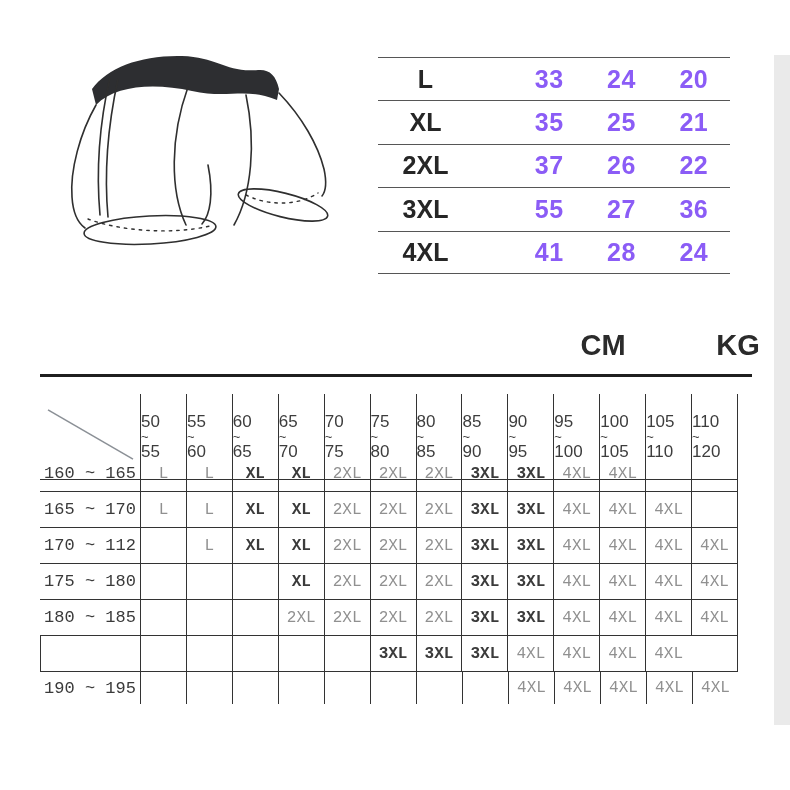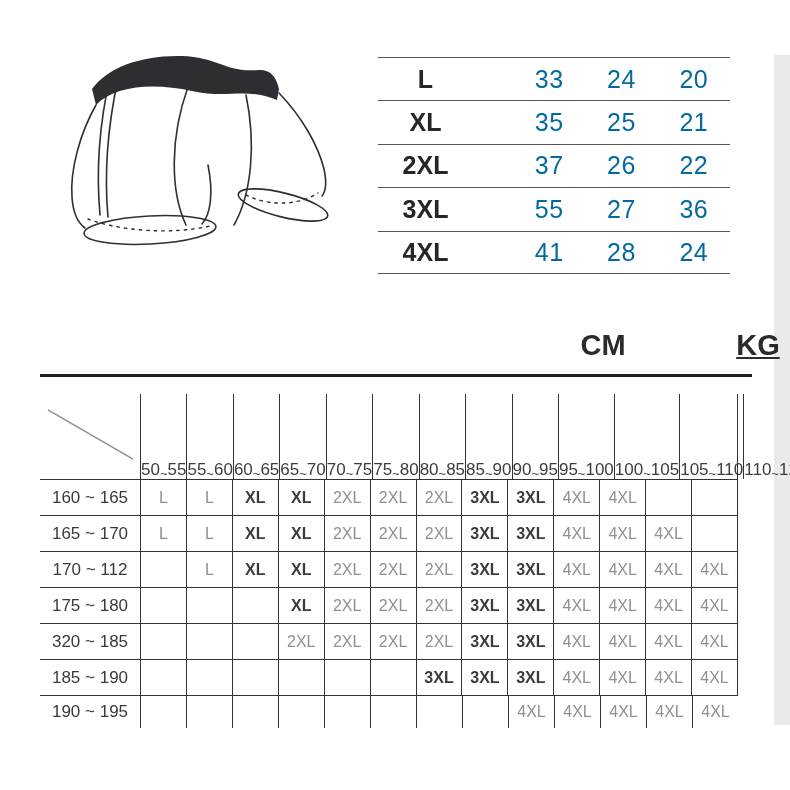--- a/index.html
+++ b/index.html
@@ -20,42 +20,42 @@
 
   
   #illustration{position:absolute;left:50px;top:45px;width:290px;height:202px;}
 
   
   #spec-table{position:absolute;left:378px;top:57px;width:352px;}
   .spec-row{display:flex;align-items:center;height:43.4px;border-top:1.5px solid var(--spec-line);}
   .spec-row:last-child{border-bottom:1.5px solid var(--spec-line);}
   .spec-size{width:95px;text-align:center;font-weight:700;font-size:25px;color:#262626;}
   .spec-gap{width:40px;}
-  .spec-val{flex:1;text-align:center;font-weight:400;font-size:25px;color:#0369a1;letter-spacing:0.5px;}
+  .spec-val{flex:1;text-align:center;font-weight:700;font-size:25px;color:#8b5cf6;letter-spacing:0.5px;}
 
   
   .unit-label{position:absolute;top:329px;font-size:29px;font-weight:700;color:#2b2b2b;text-align:center;margin-left:32px;}
   #cm-label{left:541px;width:60px;}
-  #kg-label{left:698px;width:56px;text-decoration:underline;}
+  #kg-label{left:678px;width:56px;}
 
   
   #divider{position:absolute;left:40px;top:374px;width:712px;border-top:3px solid var(--thick);}
 
   
   #fit-header{position:absolute;left:40px;top:394px;width:698px;height:86px;
     display:grid;grid-template-columns:100px repeat(13,1fr);
     border-bottom:1.5px solid var(--line);border-right:1.5px solid var(--line);}
   .corner{position:relative;}
   .corner svg{position:absolute;inset:0;width:100%;height:100%;}
-  .wcell{border-left:1.5px solid var(--line);display:flex;flex-direction:row;align-items:flex-end;justify-content:center;
+  .wcell{border-left:1.5px solid var(--line);display:flex;flex-direction:column;align-items:flex-start;justify-content:center;
     font-size:17px;color:var(--header-text);line-height:1.12;}
   .wcell .tilde{font-size:13px;line-height:0.85;}
 
   
-  #fit-body{position:absolute;left:40px;top:480px;width:698px;}
+  #fit-body{position:absolute;left:40px;top:456px;width:698px;font-family:Liberation Mono, monospace;}
   .fit-row{display:grid;grid-template-columns:100px repeat(13,1fr);height:36px;
     border-bottom:1.5px solid var(--line);}
   .fit-row:not(.last){border-right:1.5px solid var(--line);}
   .fit-row.last{height:32px;border-bottom:none;}
   .hcell{display:flex;align-items:center;justify-content:center;font-size:17px;color:#3a3a3a;white-space:pre;}
   .scell{border-left:1.5px solid var(--line);display:flex;align-items:center;justify-content:center;font-size:16px;}
   .scell.gray{color:var(--gray-cell);font-weight:400;}
   .scell.dark{color:var(--dark-cell);font-weight:700;}
 </style>
 </head>
@@ -267,37 +267,36 @@
         <div class="scell gray">2XL</div>
         <div class="scell gray">2XL</div>
         <div class="scell dark">3XL</div>
         <div class="scell dark">3XL</div>
         <div class="scell gray">4XL</div>
         <div class="scell gray">4XL</div>
         <div class="scell gray">4XL</div>
         <div class="scell gray">4XL</div>
       </div>
       <div class="fit-row">
-        <div class="hcell">320 ~ 185</div>
-        <div class="scell gray"></div>
-        <div class="scell gray"></div>
-        <div class="scell gray"></div>
-        <div class="scell gray">2XL</div>
-        <div class="scell gray">2XL</div>
-        <div class="scell gray">2XL</div>
-        <div class="scell gray">2XL</div>
-        <div class="scell dark">3XL</div>
-        <div class="scell dark">3XL</div>
-        <div class="scell gray">4XL</div>
-        <div class="scell gray">4XL</div>
-        <div class="scell gray">4XL</div>
-        <div class="scell gray">4XL</div>
-      </div>
-      <div class="fit-row">
-        <div class="hcell">185 ~ 190</div>
+        <div class="hcell">180 ~ 185</div>
+        <div class="scell gray"></div>
+        <div class="scell gray"></div>
+        <div class="scell gray"></div>
+        <div class="scell gray">2XL</div>
+        <div class="scell gray">2XL</div>
+        <div class="scell gray">2XL</div>
+        <div class="scell gray">2XL</div>
+        <div class="scell dark">3XL</div>
+        <div class="scell dark">3XL</div>
+        <div class="scell gray">4XL</div>
+        <div class="scell gray">4XL</div>
+        <div class="scell gray">4XL</div>
+        <div class="scell gray">4XL</div>
+      </div>
+      <div class="fit-row">
         <div class="scell gray"></div>
         <div class="scell gray"></div>
         <div class="scell gray"></div>
         <div class="scell gray"></div>
         <div class="scell gray"></div>
         <div class="scell gray"></div>
         <div class="scell dark">3XL</div>
         <div class="scell dark">3XL</div>
         <div class="scell dark">3XL</div>
         <div class="scell gray">4XL</div>

